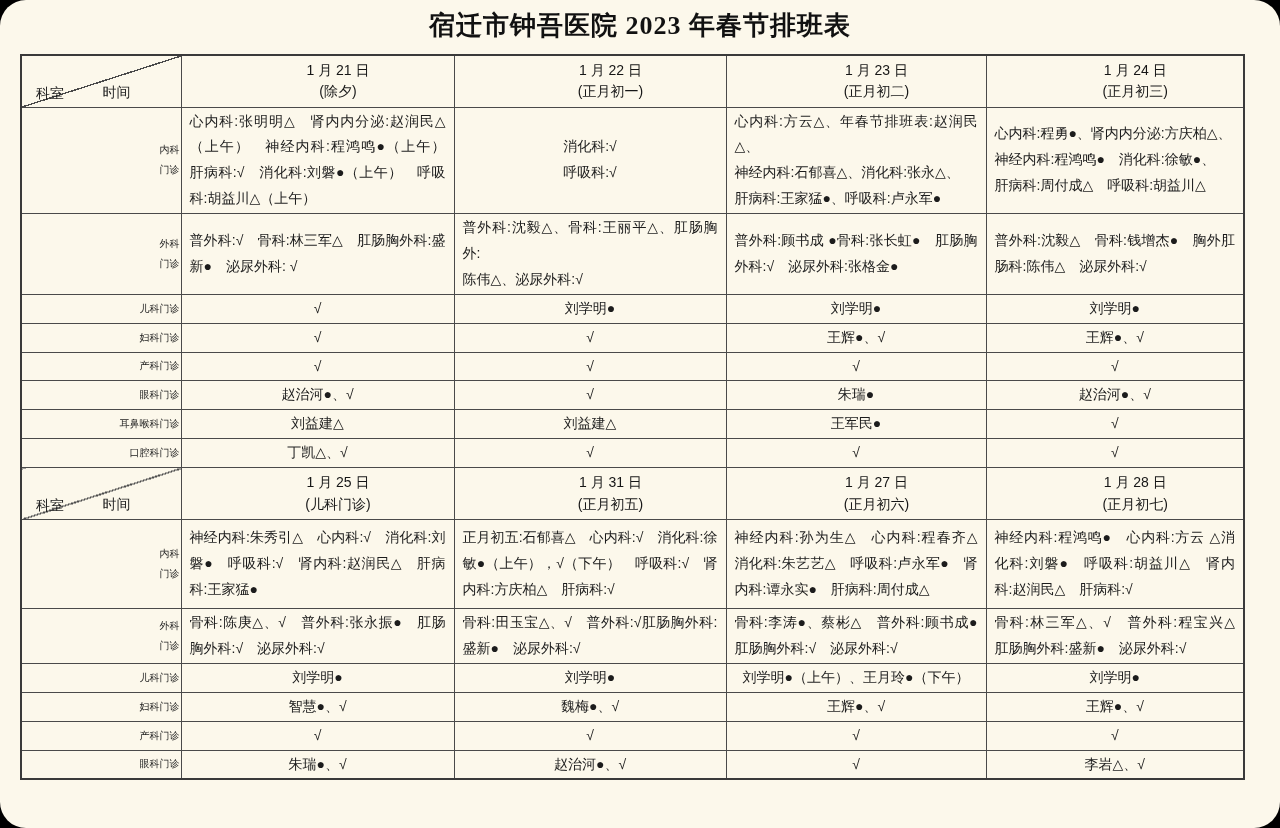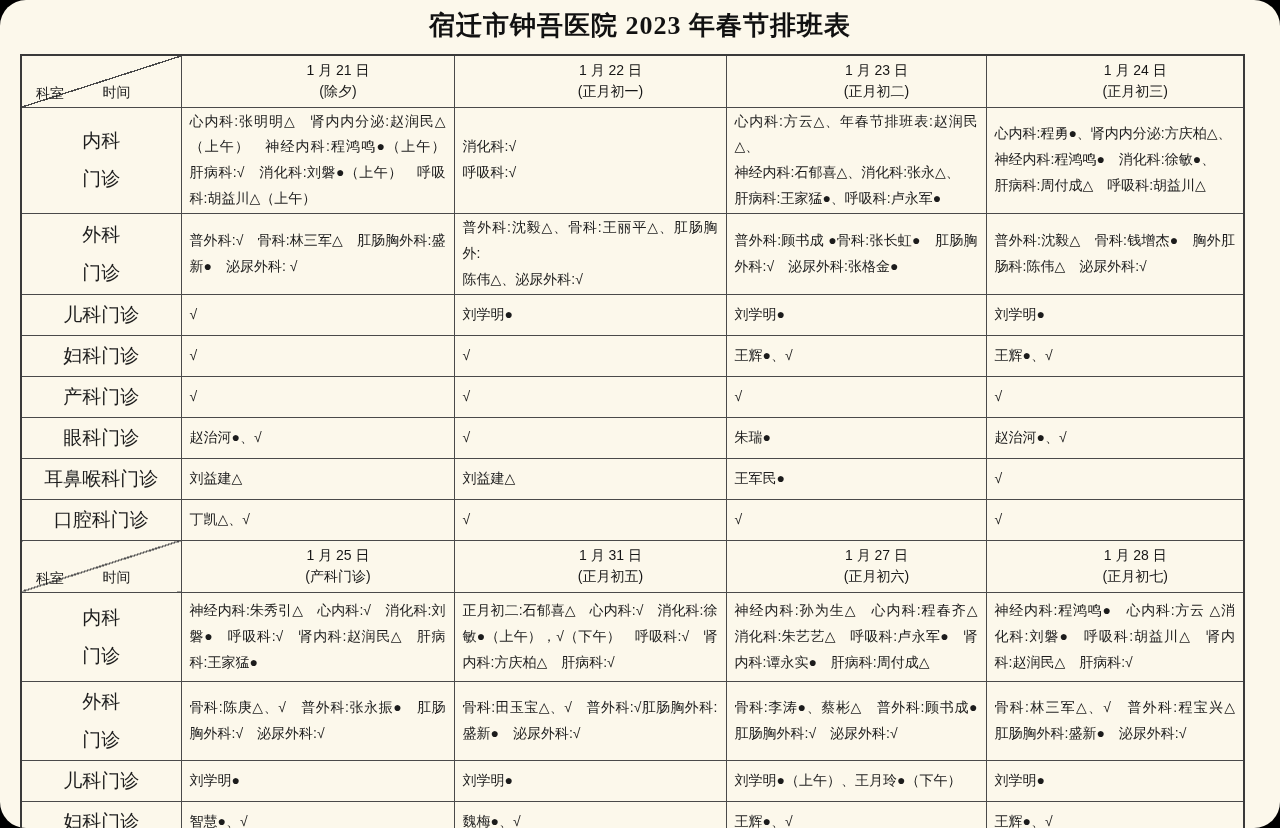--- a/index.html
+++ b/index.html
@@ -21,24 +21,24 @@
     width:1223px;margin-left:20px;
     border:2px solid #3a3a3a;
   }
   table.schedule td{
     border:1px solid #4a4a4a;overflow:hidden;
     vertical-align:middle;
   }
   .datecell{text-align:center;font-size:14px;line-height:1.55;color:#161616;padding-left:42px;}
   .datecell .d1,.datecell .d2{display:block;}
   .dept{
-    text-align:center;font-size:19px;white-space:pre-line;line-height:2.0;
+    text-align:right;font-size:10px;white-space:pre-line;line-height:2.0;
   }
   .cell{
-    text-align:left;font-size:14px;white-space:pre-line;
+    text-align:center;font-size:14px;white-space:pre-line;
     line-height:1.85;padding:1px 8px;
   }
   .cell.long{text-align:justify;}
   .corner{
     position:relative;font-size:14px;
     background-image:linear-gradient(to bottom right,
       transparent calc(50% - 0.7px),
       #4a4a4a calc(50% - 0.7px),
       #4a4a4a calc(50% + 0.7px),
       transparent calc(50% + 0.7px));
@@ -147,40 +147,40 @@
           <td class="cell">√</td>
           <td class="cell">√</td>
         </tr>
         <tr style="height: 52px;">
           <td class="corner">
             <span class="c-time">时间</span>
             <span class="c-dept">科室</span>
           </td>
           <td class="datecell">
             <span class="d1">1 月 25 日</span>
-            <span class="d2">(产科门诊)</span>
+            <span class="d2">(儿科门诊)</span>
           </td>
           <td class="datecell">
             <span class="d1">1 月 31 日</span>
             <span class="d2">(正月初五)</span>
           </td>
           <td class="datecell">
             <span class="d1">1 月 27 日</span>
             <span class="d2">(正月初六)</span>
           </td>
           <td class="datecell">
             <span class="d1">1 月 28 日</span>
             <span class="d2">(正月初七)</span>
           </td>
         </tr>
         <tr style="height: 89px;">
           <td class="dept">内科
 门诊</td>
           <td class="cell long">神经内科:朱秀引△　心内科:√　消化科:刘磐●　呼吸科:√　肾内科:赵润民△　肝病科:王家猛●</td>
-          <td class="cell long">正月初二:石郁喜△　心内科:√　消化科:徐敏●（上午），√（下午）　呼吸科:√　肾内科:方庆柏△　肝病科:√</td>
+          <td class="cell long">正月初五:石郁喜△　心内科:√　消化科:徐敏●（上午），√（下午）　呼吸科:√　肾内科:方庆柏△　肝病科:√</td>
           <td class="cell long">神经内科:孙为生△　心内科:程春齐△　消化科:朱艺艺△　呼吸科:卢永军●　肾内科:谭永实●　肝病科:周付成△</td>
           <td class="cell long">神经内科:程鸿鸣●　心内科:方云 △消化科:刘磐●　呼吸科:胡益川△　肾内科:赵润民△　肝病科:√</td>
         </tr>
         <tr style="height: 52px;">
           <td class="dept">外科
 门诊</td>
           <td class="cell long">骨科:陈庚△、√　普外科:张永振●　肛肠胸外科:√　泌尿外科:√</td>
           <td class="cell long">骨科:田玉宝△、√　普外科:√肛肠胸外科:盛新●　泌尿外科:√</td>
           <td class="cell long">骨科:李涛●、蔡彬△　普外科:顾书成●　肛肠胸外科:√　泌尿外科:√</td>
           <td class="cell long">骨科:林三军△、√　普外科:程宝兴△　肛肠胸外科:盛新●　泌尿外科:√</td>

